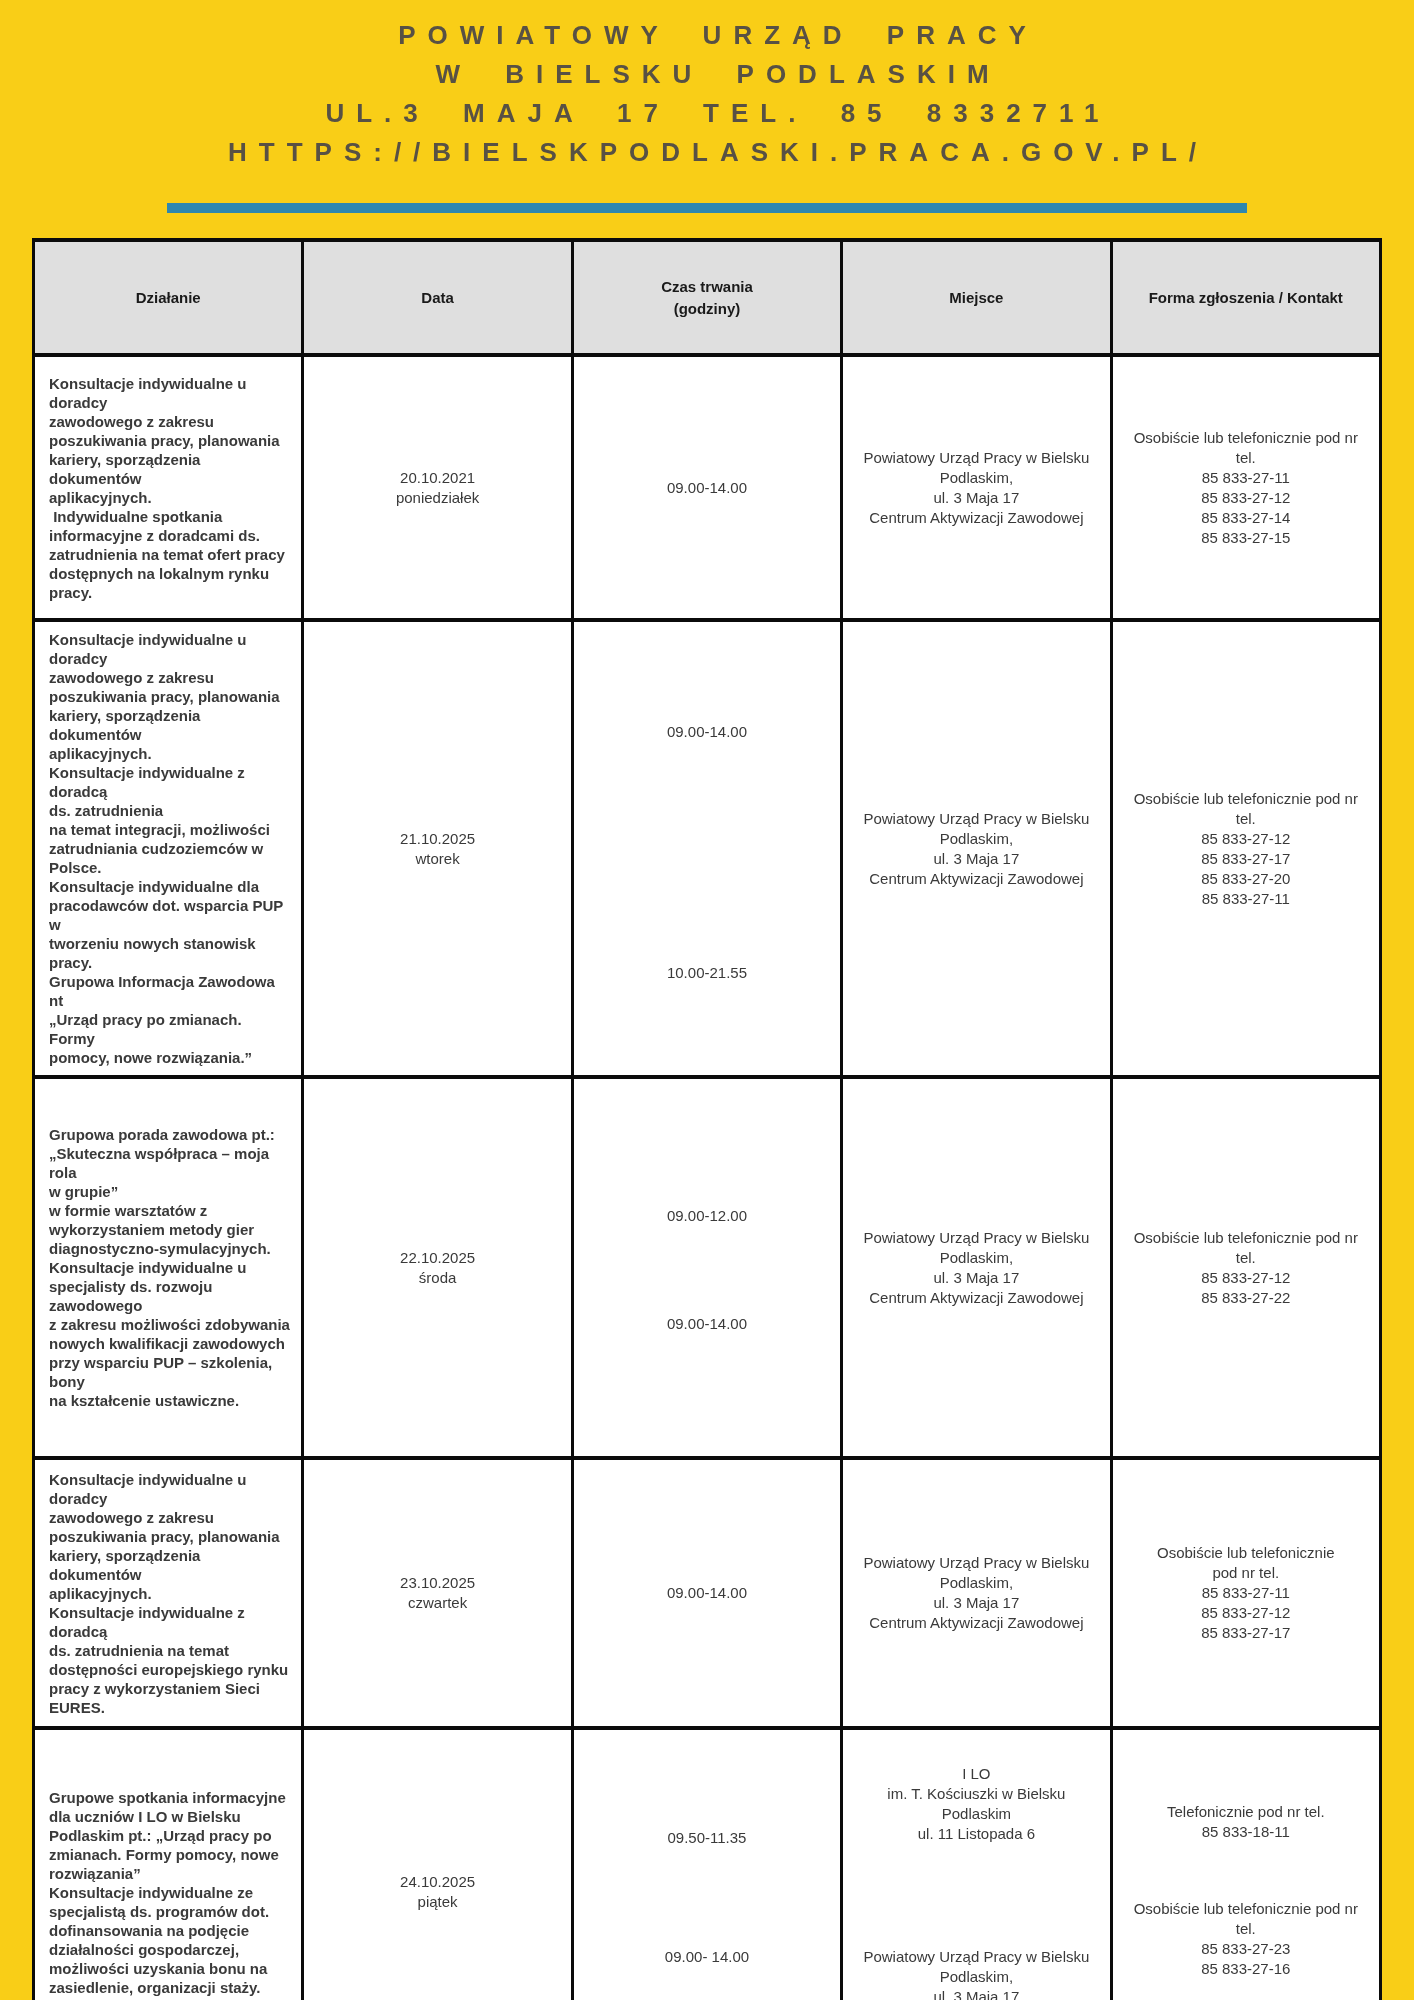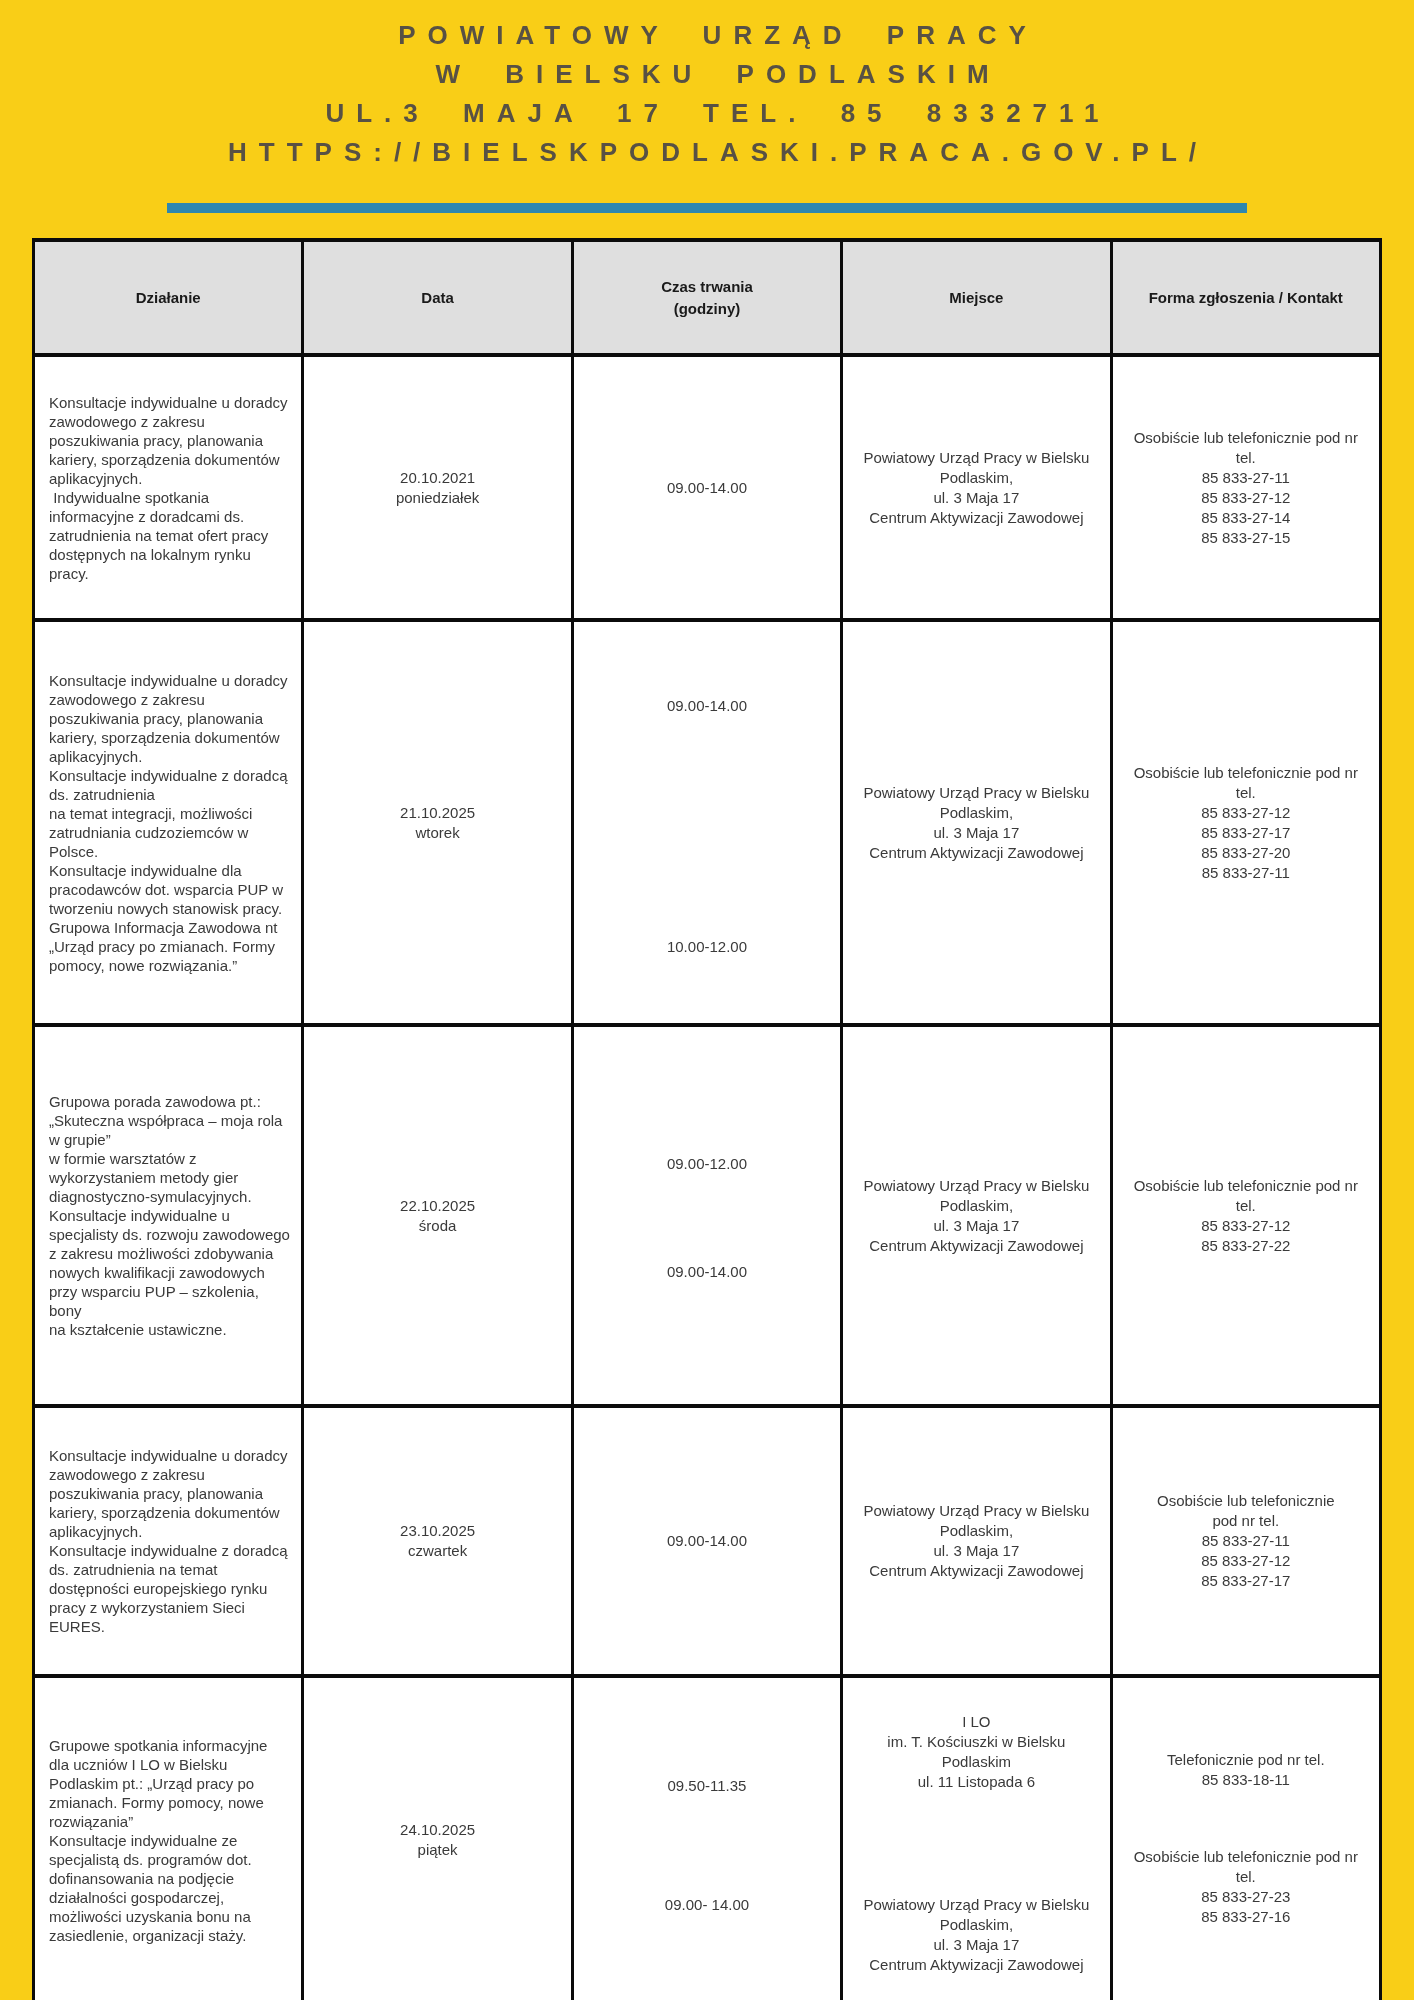--- a/index.html
+++ b/index.html
@@ -58,20 +58,21 @@
   tr.r1{height:265px;}
   tr.r2{height:405px;}
   tr.r3{height:381px;}
   tr.r4{height:270px;}
   tr.r5{height:266px;}
   td.action{
     text-align:left;
     padding:8px 10px 8px 14px;
     line-height:19px;
     white-space:pre-line;
+    font-weight:bold;
   }
   td.center{
     text-align:center;
     line-height:20px;
     padding:0 8px;
   }
   .pre{white-space:pre-line;}
   
   td.vcell{padding:0;vertical-align:top;}
   .vsplit{
@@ -156,21 +157,21 @@
 pracodawców dot. wsparcia PUP w
 tworzeniu nowych stanowisk pracy.
 Grupowa Informacja Zawodowa nt
 „Urząd pracy po zmianach. Formy
 pomocy, nowe rozwiązania.”</td>
         <td class="center pre">21.10.2025
 wtorek</td>
         <td class="vcell">
           <div class="vsplit vs-r2">
             <span>09.00-14.00</span>
-            <span>10.00-12.00</span>
+            <span>10.00-21.55</span>
           </div>
         </td>
         <td class="center pre">Powiatowy Urząd Pracy w Bielsku
 Podlaskim,
 ul. 3 Maja 17
 Centrum Aktywizacji Zawodowej</td>
         <td class="center pre">Osobiście lub telefonicznie pod nr
 tel.
 85 833-27-12
 85 833-27-17

